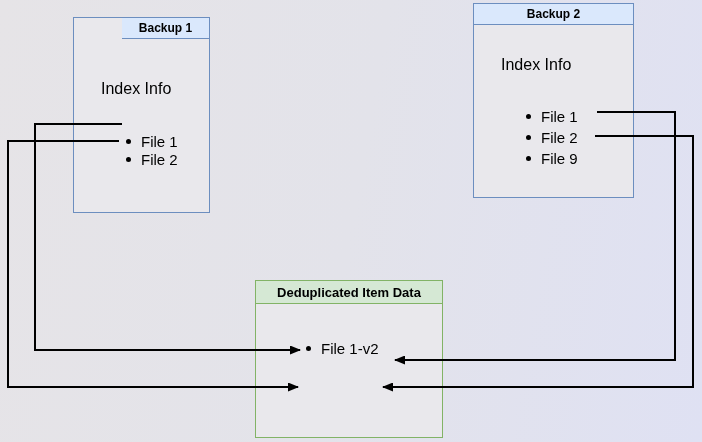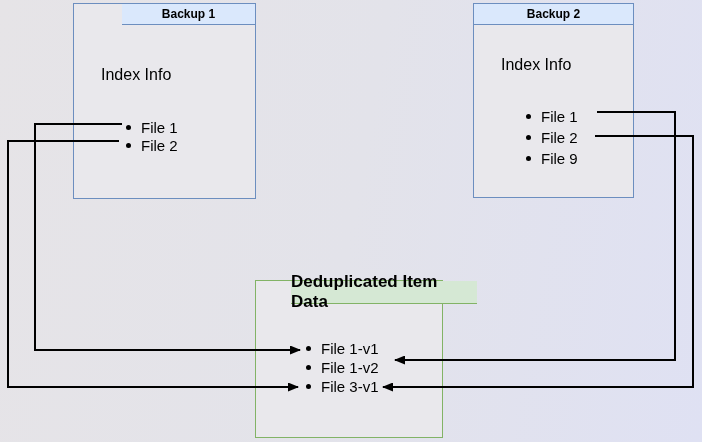--- a/index.html
+++ b/index.html
@@ -26,23 +26,23 @@
     box-sizing: border-box;
     width: 100%;
     display: flex;
     align-items: center;
     justify-content: center;
     border-bottom: 1.5px solid;
     font-weight: bold;
     color: #000;
   }
   .blue  .node-header { background: var(--blue-fill);  border-color: var(--blue-stroke);  height: 21px; font-size: 12px; }
-  .green .node-header { background: var(--green-fill); border-color: var(--green-stroke); height: 23px; font-size: 17px; margin-left: 35px; }
+  .green .node-header { background: var(--green-fill); border-color: var(--green-stroke); height: 23px; font-size: 13px; }
 
-  #backup1-box { left: 73px;  top: 3px;   width: 183px; height: 196px; padding-left: 48px; }
+  #backup1-box { left: 73px;  top: 17px;   width: 137px; height: 196px; padding-left: 48px; }
   #backup2-box { left: 473px; top: 3px;   width: 161px; height: 195px; }
   #dedup-box   { left: 255px; top: 280px; width: 188px; height: 158px; }
 
   .subtitle {
     position: absolute;
     left: 27px;
     font-size: 16px;
     color: #000;
     white-space: nowrap;
   }
@@ -135,29 +135,21 @@
     </ul>
   </div>
 
   <div class="node green" id="dedup-box">
     <div class="node-header">
       <span>Deduplicated Item Data</span>
     </div>
     <ul class="filelist">
       <li>
         <span class="dot"></span>
-        <span>File 1-v1</span>
-      </li>
-      <li>
-        <span class="dot"></span>
         <span>File 1-v2</span>
-      </li>
-      <li>
-        <span class="dot"></span>
-        <span>File 3-v1</span>
       </li>
     </ul>
   </div>
 
   <svg class="connector-layer" viewBox="0 0 702 442" xmlns="http://www.w3.org/2000/svg">
     <defs>
       <marker id="arrowhead" markerWidth="11" markerHeight="9" refX="10" refY="4.5" orient="auto" markerUnits="userSpaceOnUse">
         <path d="M0,0 L11,4.5 L0,9 Z" fill="#000000"></path>
       </marker>
     </defs>

